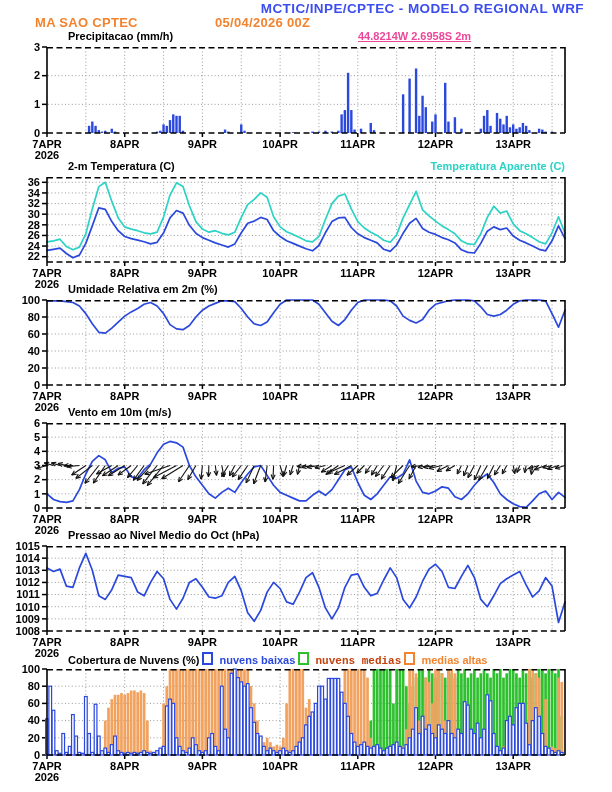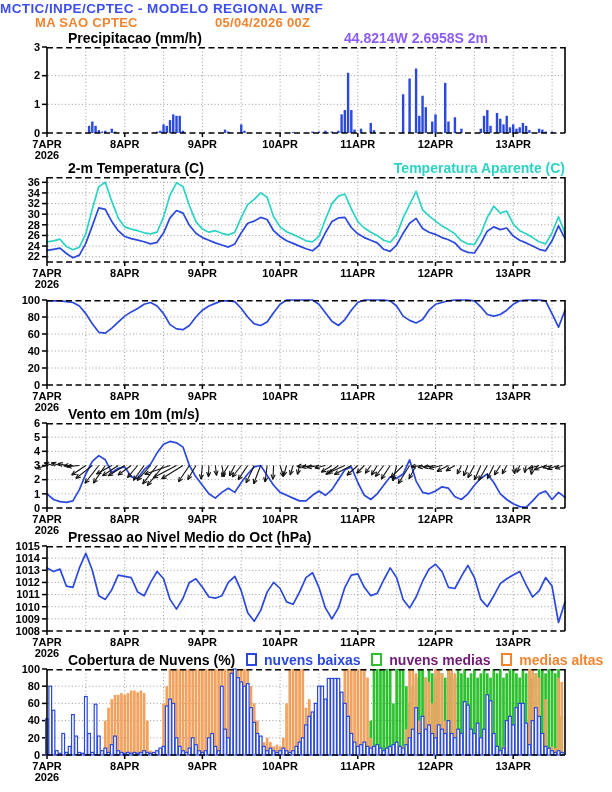--- a/index.html
+++ b/index.html
@@ -1,44 +1,44 @@
 <!DOCTYPE html>
 <html><head>
 <meta charset="utf-8">
 <style>
   html,body{margin:0;padding:0;background:#fff;}
   .page{position:relative;width:612px;height:792px;background:#fff;overflow:hidden;
         font-family:"Liberation Sans",sans-serif;font-weight:bold;}
-  .hdr1{position:absolute;top:1px;left:0;width:584px;text-align:left;
+  .hdr1{position:absolute;top:1px;left:0;width:584px;text-align:right;
         font-size:13.5px;letter-spacing:.4px;}
   .hdr2{position:absolute;top:15px;left:0;width:612px;font-size:13px;letter-spacing:.3px;}
   .hdr2 .station{position:absolute;left:35px;}
   .hdr2 .run{position:absolute;left:215px;}
-  .prow{position:absolute;left:47px;height:15px;font-size:14px;white-space:nowrap;}
+  .prow{position:absolute;left:47px;height:15px;font-size:11px;white-space:nowrap;}
   .prow .ptitle{margin-left:21px;color:#000;}
   .prow .rspan{position:absolute;}
-  .legend-item{display:inline-block;margin-left:7px;}
+  .legend-item{display:inline-block;}
   .legend-box{display:inline-block;width:7px;height:9px;background:#fff;
         border:2px solid #000;vertical-align:-1px;margin-right:3px;}
   svg.plot{position:absolute;left:0;overflow:visible;}
 </style>
 </head>
 <body>
 
 <div class="page">
 
   <div class="hdr1" style="color: rgb(61, 78, 238);">MCTIC/INPE/CPTEC - MODELO REGIONAL WRF</div>
   <div class="hdr2" style="color: rgb(242, 132, 48);">
     <span class="station">MA SAO CPTEC</span>
     <span class="run">05/04/2026 00Z</span>
   </div>
 
   <div class="prow" style="top:30px;width:518px;">
     <span class="ptitle">Precipitacao (mm/h)</span>
-    <span class="rspan loc" style="left: 297px; color: #8b5cf6;">44.8214W 2.6958S 2m</span>
+    <span class="rspan loc" style="left: 311px; color: #ec4899; text-decoration: underline;">44.8214W 2.6958S 2m</span>
   </div>
   <svg class="plot" style="top:47px;" width="612" height="116" viewBox="0 0 612 116">
       <line x1="85.85" y1="1" x2="85.85" y2="85" stroke="#9a9a9a" stroke-width="1" stroke-dasharray="1 2.4"></line>
       <line x1="124.7" y1="1" x2="124.7" y2="85" stroke="#9a9a9a" stroke-width="1" stroke-dasharray="1 2.4"></line>
       <line x1="163.55" y1="1" x2="163.55" y2="85" stroke="#9a9a9a" stroke-width="1" stroke-dasharray="1 2.4"></line>
       <line x1="202.4" y1="1" x2="202.4" y2="85" stroke="#9a9a9a" stroke-width="1" stroke-dasharray="1 2.4"></line>
       <line x1="241.25" y1="1" x2="241.25" y2="85" stroke="#9a9a9a" stroke-width="1" stroke-dasharray="1 2.4"></line>
       <line x1="280.1" y1="1" x2="280.1" y2="85" stroke="#9a9a9a" stroke-width="1" stroke-dasharray="1 2.4"></line>
       <line x1="318.95" y1="1" x2="318.95" y2="85" stroke="#9a9a9a" stroke-width="1" stroke-dasharray="1 2.4"></line>
       <line x1="357.8" y1="1" x2="357.8" y2="85" stroke="#9a9a9a" stroke-width="1" stroke-dasharray="1 2.4"></line>
@@ -202,20 +202,23 @@
       <line x1="513.2" y1="85" x2="513.2" y2="89" stroke="#000" stroke-width="1.5"></line>
       <text x="513.2" y="100" text-anchor="middle" font-size="11" font-weight="bold" fill="#000">13APR</text>
       <polyline points="47.0,73.3 53.5,72.3 60.0,71.2 66.4,76.5 72.9,80.8 79.4,78.1 85.8,66.4 92.3,48.9 98.8,30.8 105.3,32.4 111.8,44.6 118.2,53.7 124.7,59.5 131.2,61.6 137.7,63.2 144.1,64.8 150.6,66.9 157.1,65.3 163.6,55.8 170.0,40.9 176.5,33.5 183.0,36.1 189.4,48.3 195.9,56.3 202.4,60.6 208.9,63.2 215.3,65.9 221.8,68.0 228.3,70.1 234.8,66.9 241.3,55.8 247.7,46.2 254.2,44.1 260.7,40.4 267.1,42.5 273.6,53.7 280.1,59.5 286.6,63.8 293.1,66.4 299.5,69.1 306.0,71.7 312.5,73.8 318.9,68.5 325.4,55.8 331.9,44.6 338.4,40.9 344.9,40.4 351.3,50.5 357.8,56.8 364.3,60.6 370.8,63.2 377.2,65.9 383.7,72.3 390.2,74.4 396.6,68.0 403.1,56.3 409.6,46.2 416.1,41.4 422.6,51.5 429.0,55.2 435.5,57.4 442.0,60.6 448.4,62.7 454.9,65.9 461.4,72.8 467.9,75.4 474.4,76.0 480.8,66.4 487.3,54.2 493.8,49.9 500.3,52.6 506.7,51.0 513.2,59.0 519.7,63.2 526.1,65.9 532.6,69.1 539.1,72.3 545.6,73.8 552.0,63.8 558.5,48.9 565.0,61.6" fill="none" stroke="#2b48dd" stroke-width="1.7" stroke-linejoin="round" stroke-linecap="round"></polyline>
       <polyline points="47.0,64.8 53.5,63.8 60.0,62.2 66.4,69.6 72.9,72.8 79.4,70.1 85.8,56.8 92.3,31.9 98.8,9.6 105.3,5.3 111.8,24.4 118.2,40.9 124.7,49.9 131.2,52.1 137.7,53.7 144.1,55.8 150.6,56.8 157.1,55.2 163.6,39.8 170.0,18.1 176.5,5.8 183.0,9.6 189.4,28.7 195.9,44.6 202.4,52.1 208.9,55.2 215.3,53.7 221.8,56.3 228.3,57.9 234.8,55.2 241.3,40.4 247.7,27.6 254.2,22.3 260.7,15.9 267.1,20.2 273.6,39.8 280.1,49.9 286.6,54.7 293.1,57.4 299.5,60.6 306.0,63.8 312.5,64.8 318.9,59.5 325.4,42.5 331.9,26.6 338.4,19.1 344.9,17.0 351.3,31.9 357.8,44.6 364.3,51.0 370.8,55.2 377.2,58.4 383.7,63.2 390.2,65.3 396.6,57.9 403.1,40.9 409.6,27.6 416.1,14.3 422.6,32.9 429.0,38.8 435.5,44.1 442.0,48.9 448.4,52.6 454.9,56.8 461.4,63.8 467.9,66.9 474.4,67.5 480.8,56.8 487.3,40.4 493.8,29.2 500.3,36.1 506.7,34.0 513.2,46.8 519.7,53.7 526.1,56.8 532.6,60.6 539.1,64.8 545.6,66.9 552.0,55.8 558.5,39.8 565.0,56.3" fill="none" stroke="#2cd3c4" stroke-width="1.7" stroke-linejoin="round" stroke-linecap="round"></polyline>
       <line x1="47" y1="0.8" x2="565" y2="0.8" stroke="#000" stroke-width="1.6" stroke-dasharray="6 3.5"></line>
       <line x1="47" y1="85" x2="565" y2="85" stroke="#000" stroke-width="1.6" stroke-dasharray="6 3.5"></line>
       <line x1="47" y1="0" x2="47" y2="85" stroke="#000" stroke-width="1.6"></line>
       <line x1="565" y1="0" x2="565" y2="85" stroke="#000" stroke-width="1.6"></line>
     </svg>
 
+  <div class="prow" style="top:283px;width:518px;">
+    <span class="ptitle">Umidade Relativa em 2m (%)</span>
+  </div>
   <svg class="plot" style="top:300px;" width="612" height="115" viewBox="0 0 612 115">
       <line x1="85.85" y1="1" x2="85.85" y2="84" stroke="#9a9a9a" stroke-width="1" stroke-dasharray="1 2.4"></line>
       <line x1="124.7" y1="1" x2="124.7" y2="84" stroke="#9a9a9a" stroke-width="1" stroke-dasharray="1 2.4"></line>
       <line x1="163.55" y1="1" x2="163.55" y2="84" stroke="#9a9a9a" stroke-width="1" stroke-dasharray="1 2.4"></line>
       <line x1="202.4" y1="1" x2="202.4" y2="84" stroke="#9a9a9a" stroke-width="1" stroke-dasharray="1 2.4"></line>
       <line x1="241.25" y1="1" x2="241.25" y2="84" stroke="#9a9a9a" stroke-width="1" stroke-dasharray="1 2.4"></line>
       <line x1="280.1" y1="1" x2="280.1" y2="84" stroke="#9a9a9a" stroke-width="1" stroke-dasharray="1 2.4"></line>
       <line x1="318.95" y1="1" x2="318.95" y2="84" stroke="#9a9a9a" stroke-width="1" stroke-dasharray="1 2.4"></line>
       <line x1="357.8" y1="1" x2="357.8" y2="84" stroke="#9a9a9a" stroke-width="1" stroke-dasharray="1 2.4"></line>
       <line x1="396.65" y1="1" x2="396.65" y2="84" stroke="#9a9a9a" stroke-width="1" stroke-dasharray="1 2.4"></line>
@@ -624,21 +627,21 @@
     </svg>
 
   <div class="prow" style="top:652px;width:565px;">
     <span class="ptitle">Cobertura de Nuvens (%)</span>
     <span class="legend-item">
       <span class="legend-box" id="box-low" style="border-color: rgb(43, 72, 221);"></span>
       <span id="lab-low" style="color: rgb(43, 72, 221);">nuvens baixas</span>
     </span>
     <span class="legend-item">
       <span class="legend-box" id="box-mid" style="border-color: rgb(46, 192, 46);"></span>
-      <span id="lab-mid" style="color: #701a75;">nuvens medias</span>
+      <span id="lab-mid" style="color: #c2410c; font-family: Liberation Mono, monospace;">nuvens medias</span>
     </span>
     <span class="legend-item">
       <span class="legend-box" id="box-high" style="border-color: rgb(242, 132, 48);"></span>
       <span id="lab-high" style="color: rgb(242, 132, 48);">medias altas</span>
     </span>
   </div>
   <svg class="plot" style="top:669px;" width="612" height="116" viewBox="0 0 612 116">
       <line x1="85.85" y1="1" x2="85.85" y2="85" stroke="#9a9a9a" stroke-width="1" stroke-dasharray="1 2.4"></line>
       <line x1="124.7" y1="1" x2="124.7" y2="85" stroke="#9a9a9a" stroke-width="1" stroke-dasharray="1 2.4"></line>
       <line x1="163.55" y1="1" x2="163.55" y2="85" stroke="#9a9a9a" stroke-width="1" stroke-dasharray="1 2.4"></line>

